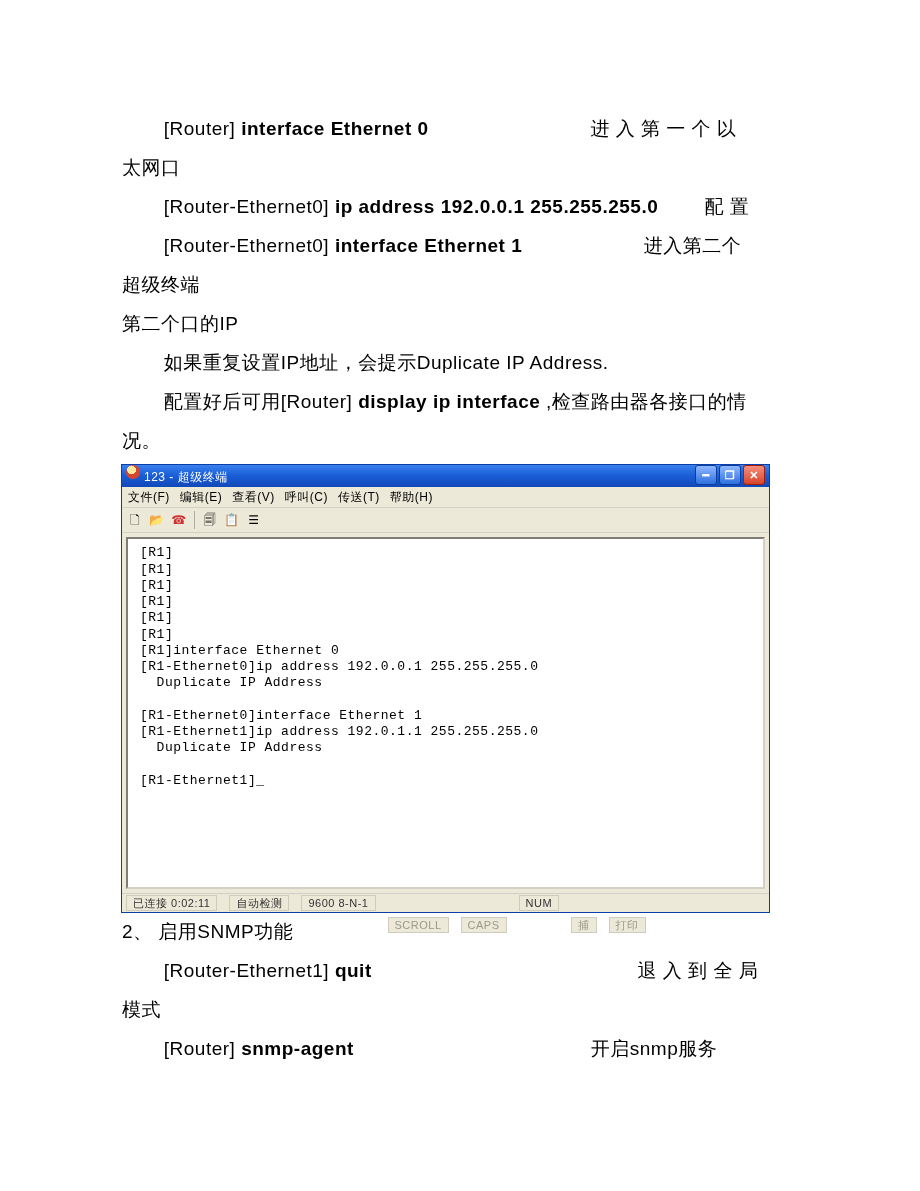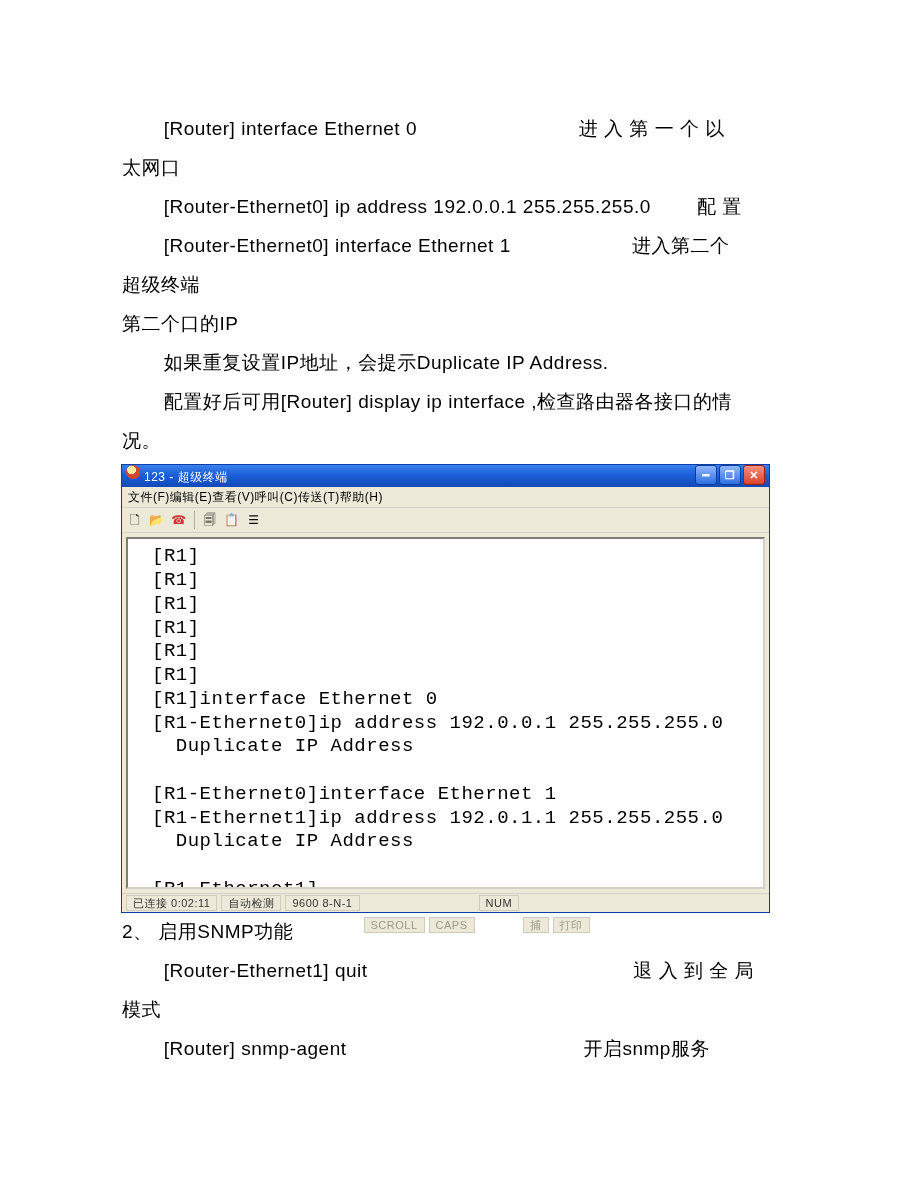--- a/index.html
+++ b/index.html
@@ -12,21 +12,21 @@
   .page {
     box-sizing: border-box;
     padding: 110px 122px 40px 122px;
     font-size: 19px;
     line-height: 2.05;
     color: #000;
     letter-spacing: 0.5px;
   }
   .para { text-indent: 2.2em; margin: 0; }
   .para-noindent { text-indent: 0; margin: 0; }
-  b { font-weight: 400; }
+  b { font-weight: 700; }
 
   
   .win-wrap { margin-top: 4px; margin-left: -1px; }
   .win {
     width: 647px;
     border: 1px solid #0a3ea8;
     background: #ece9d8;
     font-family: Tahoma, "SimSun", sans-serif;
   }
   .titlebar {
@@ -59,20 +59,21 @@
     border-color: #9c1f0e;
   }
   .menubar {
     height: 20px;
     background: #ece9d8;
     display: flex;
     align-items: center;
     padding: 0 6px;
     font-size: 12px;
     color: #000;
+    gap: 10px;
     border-bottom: 1px solid #d4d0c8;
   }
   .toolbar {
     height: 24px;
     background: #ece9d8;
     display: flex;
     align-items: center;
     padding: 0 4px;
     gap: 4px;
     border-bottom: 1px solid #d4d0c8;
@@ -85,37 +86,37 @@
   .tsep { width:1px; height:18px; background:#b0aea0; margin:0 2px; }
   .termarea {
     background: #ece9d8;
     padding: 4px;
   }
   .term {
     background: #fff;
     border: 2px inset #d4d0c8;
     height: 336px;
     overflow: hidden;
-    padding: 6px 8px 6px 24px;
+    padding: 6px 8px 6px 12px;
     font-family: "Courier New", "Fixedsys", monospace;
-    font-size: 19px;
+    font-size: 13px;
     line-height: 1.25;
     color: #000;
     white-space: pre;
   }
   .statusbar {
     height: 18px;
     background: #ece9d8;
     border-top: 1px solid #d4d0c8;
     display: flex;
     align-items: center;
     font-size: 11px;
     color: #333;
     padding: 0 4px;
-    gap: 4px;
+    gap: 12px;
   }
   .statusbar .cell {
     border: 1px solid #cfccbd;
     background:#ece9d8;
     padding: 0 6px;
     height: 14px; line-height:14px;
   }
   .statusbar .cell.dim { color:#9b988c;margin-top:43px; }
 </style>
 </head>

